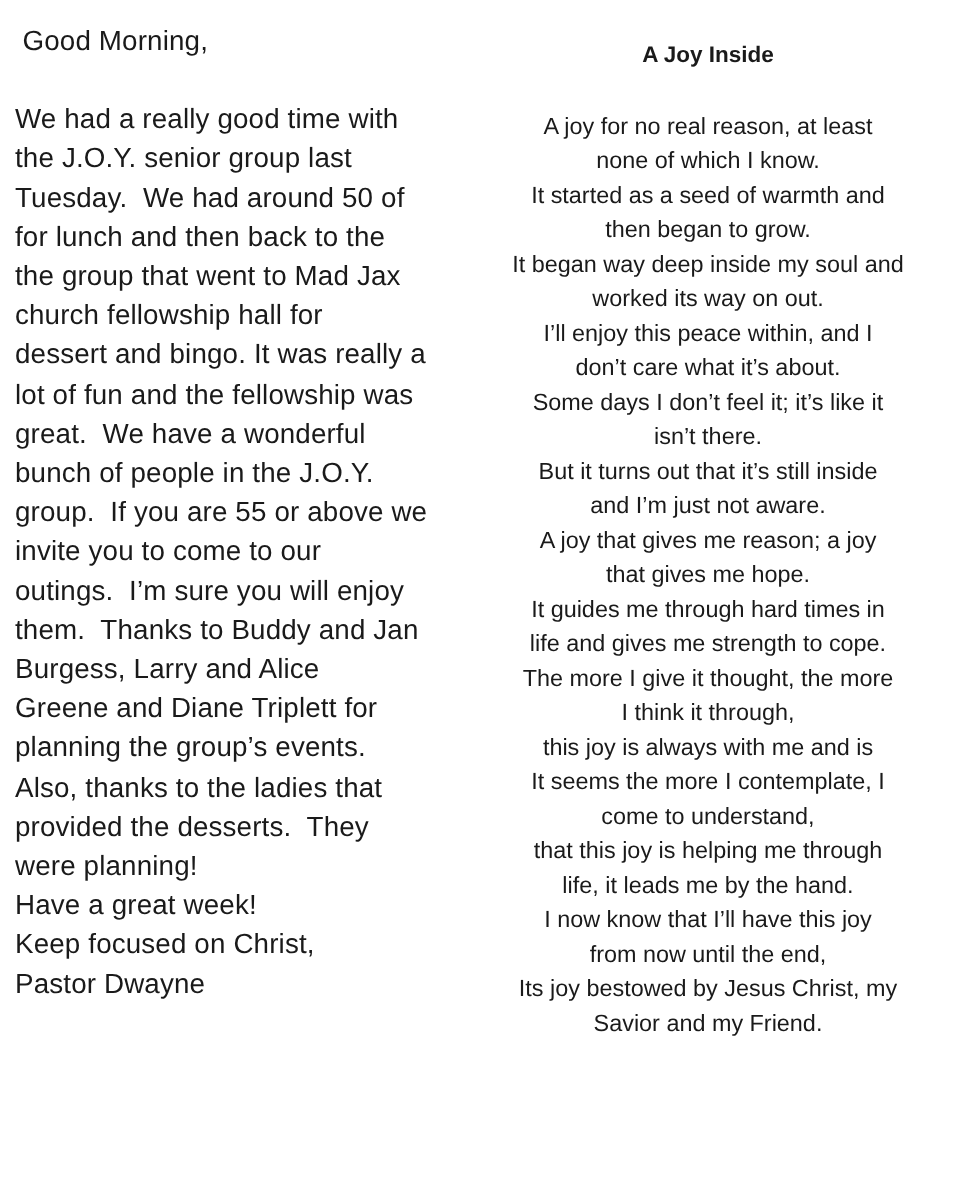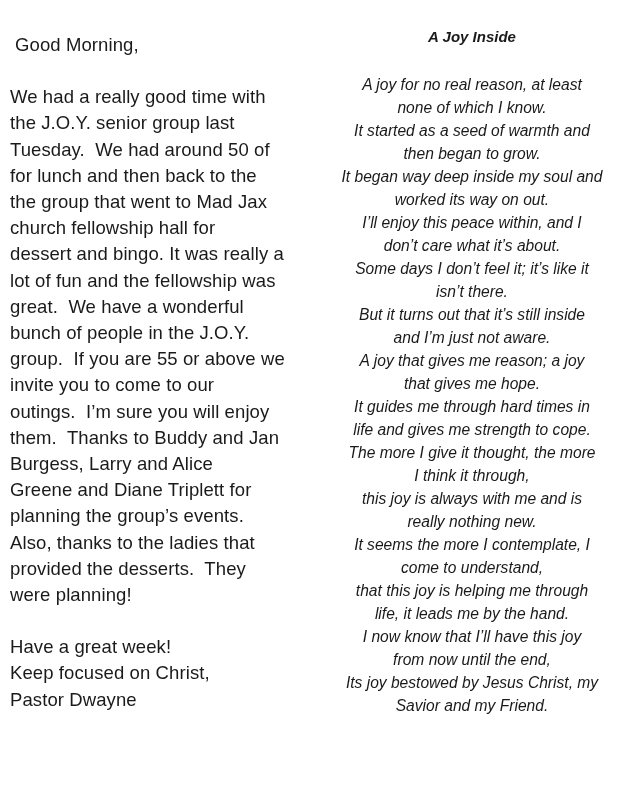--- a/index.html
+++ b/index.html
@@ -18,39 +18,37 @@
     .left-col {
       position: absolute;
       left: 10px;
       top: 14px;
       width: 300px;
       font-size: 18.5px;
       line-height: 26.2px;
       letter-spacing: 0.1px;
     }
     .greeting {
-      margin: 18px 0 26px 5px;
+      margin: 0 0 26px 5px;
       white-space: pre;
     }
     .body-line, .closing-line {
       display: block;
       white-space: pre;
     }
     .closing {
-      margin-top: 26px;
     }
     .right-col {
       position: absolute;
       left: 322px;
       top: 27px;
       width: 300px;
       text-align: center;
       font-size: 15.6px;
       line-height: 23px;
-      font-style: italic;
     }
     .poem-title {
       font-weight: bold;
       font-size: 15px;
       margin: 0 0 26px 0;
       line-height: 20px;
     }
     .poem-line {
       display: block;
       white-space: pre;
@@ -105,21 +103,20 @@
     <span class="poem-line">isn’t there.</span>
     <span class="poem-line">But it turns out that it’s still inside</span>
     <span class="poem-line">and I’m just not aware.</span>
     <span class="poem-line">A joy that gives me reason; a joy</span>
     <span class="poem-line">that gives me hope.</span>
     <span class="poem-line">It guides me through hard times in</span>
     <span class="poem-line">life and gives me strength to cope.</span>
     <span class="poem-line">The more I give it thought, the more</span>
     <span class="poem-line">I think it through,</span>
     <span class="poem-line">this joy is always with me and is</span>
-    <span class="poem-line">really nothing new.</span>
     <span class="poem-line">It seems the more I contemplate, I</span>
     <span class="poem-line">come to understand,</span>
     <span class="poem-line">that this joy is helping me through</span>
     <span class="poem-line">life, it leads me by the hand.</span>
     <span class="poem-line">I now know that I’ll have this joy</span>
     <span class="poem-line">from now until the end,</span>
     <span class="poem-line">Its joy bestowed by Jesus Christ, my</span>
     <span class="poem-line">Savior and my Friend.</span>
   </div>
 </div>

